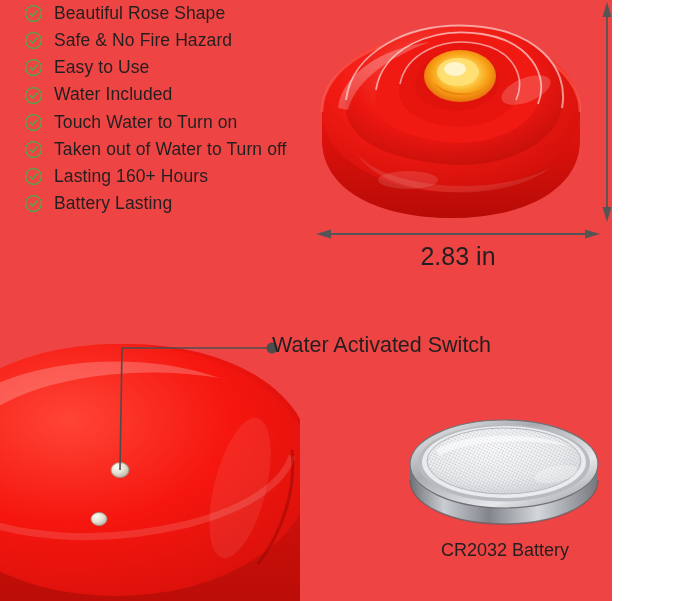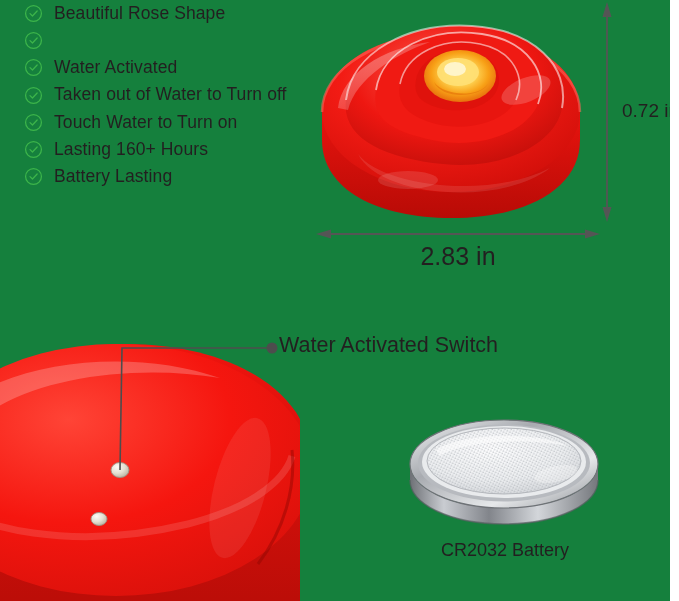--- a/index.html
+++ b/index.html
@@ -6,23 +6,23 @@
     margin: 0;
     padding: 0;
     background: #ffffff;
   }
   body {
     font-family: "Liberation Sans", sans-serif;
     -webkit-font-smoothing: antialiased;
   }
   #page {
     position: relative;
-    width: 670px;
+    width: 612px;
     height: 601px;
-    background: #15803d;
+    background: #ef4444;
     overflow: hidden;
   }
 
   
   #feature-list {
     position: absolute;
     left: 24px;
     top: 0px;
     width: 290px;
   }
@@ -108,21 +108,21 @@
     position: absolute;
     left: 100px;
     top: 335px;
     width: 200px;
     height: 150px;
     pointer-events: none;
   }
   #callout svg { display:block; width:100%; height:100%; }
   #callout-label {
     position: absolute;
-    left: 279px;
+    left: 272px;
     top: 333px;
     font-size: 21.5px;
     color: #231f20;
     white-space: nowrap;
   }
 
   
   #battery-figure {
     position: absolute;
     left: 406px;
@@ -154,45 +154,53 @@
         <path d="M7.6 12.2 L10.7 15.2 L16.6 8.9" stroke="#3cb44a" stroke-width="1.6" stroke-linecap="round" stroke-linejoin="round"></path>
       </svg>
       <span class="feature-label">Beautiful Rose Shape</span>
     </div>
 
     <div class="feature-row">
       <svg class="check-icon" viewBox="0 0 24 24" fill="none">
         <circle cx="12" cy="12" r="10" stroke="#3cb44a" stroke-width="1.6"></circle>
         <path d="M7.6 12.2 L10.7 15.2 L16.6 8.9" stroke="#3cb44a" stroke-width="1.6" stroke-linecap="round" stroke-linejoin="round"></path>
       </svg>
-    </div>
-
-
-    <div class="feature-row">
-      <svg class="check-icon" viewBox="0 0 24 24" fill="none">
-        <circle cx="12" cy="12" r="10" stroke="#3cb44a" stroke-width="1.6"></circle>
-        <path d="M7.6 12.2 L10.7 15.2 L16.6 8.9" stroke="#3cb44a" stroke-width="1.6" stroke-linecap="round" stroke-linejoin="round"></path>
-      </svg>
-      <span class="feature-label">Water Activated</span>
+      <span class="feature-label">Safe &amp; No Fire Hazard</span>
+    </div>
+
+    <div class="feature-row">
+      <svg class="check-icon" viewBox="0 0 24 24" fill="none">
+        <circle cx="12" cy="12" r="10" stroke="#3cb44a" stroke-width="1.6"></circle>
+        <path d="M7.6 12.2 L10.7 15.2 L16.6 8.9" stroke="#3cb44a" stroke-width="1.6" stroke-linecap="round" stroke-linejoin="round"></path>
+      </svg>
+      <span class="feature-label">Easy to Use</span>
+    </div>
+
+    <div class="feature-row">
+      <svg class="check-icon" viewBox="0 0 24 24" fill="none">
+        <circle cx="12" cy="12" r="10" stroke="#3cb44a" stroke-width="1.6"></circle>
+        <path d="M7.6 12.2 L10.7 15.2 L16.6 8.9" stroke="#3cb44a" stroke-width="1.6" stroke-linecap="round" stroke-linejoin="round"></path>
+      </svg>
+      <span class="feature-label">Water Included</span>
+    </div>
+
+    <div class="feature-row">
+      <svg class="check-icon" viewBox="0 0 24 24" fill="none">
+        <circle cx="12" cy="12" r="10" stroke="#3cb44a" stroke-width="1.6"></circle>
+        <path d="M7.6 12.2 L10.7 15.2 L16.6 8.9" stroke="#3cb44a" stroke-width="1.6" stroke-linecap="round" stroke-linejoin="round"></path>
+      </svg>
+      <span class="feature-label">Touch Water to Turn on</span>
     </div>
 
     <div class="feature-row">
       <svg class="check-icon" viewBox="0 0 24 24" fill="none">
         <circle cx="12" cy="12" r="10" stroke="#3cb44a" stroke-width="1.6"></circle>
         <path d="M7.6 12.2 L10.7 15.2 L16.6 8.9" stroke="#3cb44a" stroke-width="1.6" stroke-linecap="round" stroke-linejoin="round"></path>
       </svg>
       <span class="feature-label">Taken out of Water to Turn off</span>
-    </div>
-
-    <div class="feature-row">
-      <svg class="check-icon" viewBox="0 0 24 24" fill="none">
-        <circle cx="12" cy="12" r="10" stroke="#3cb44a" stroke-width="1.6"></circle>
-        <path d="M7.6 12.2 L10.7 15.2 L16.6 8.9" stroke="#3cb44a" stroke-width="1.6" stroke-linecap="round" stroke-linejoin="round"></path>
-      </svg>
-      <span class="feature-label">Touch Water to Turn on</span>
     </div>
 
     <div class="feature-row">
       <svg class="check-icon" viewBox="0 0 24 24" fill="none">
         <circle cx="12" cy="12" r="10" stroke="#3cb44a" stroke-width="1.6"></circle>
         <path d="M7.6 12.2 L10.7 15.2 L16.6 8.9" stroke="#3cb44a" stroke-width="1.6" stroke-linecap="round" stroke-linejoin="round"></path>
       </svg>
       <span class="feature-label">Lasting 160+ Hours</span>
     </div>
 

